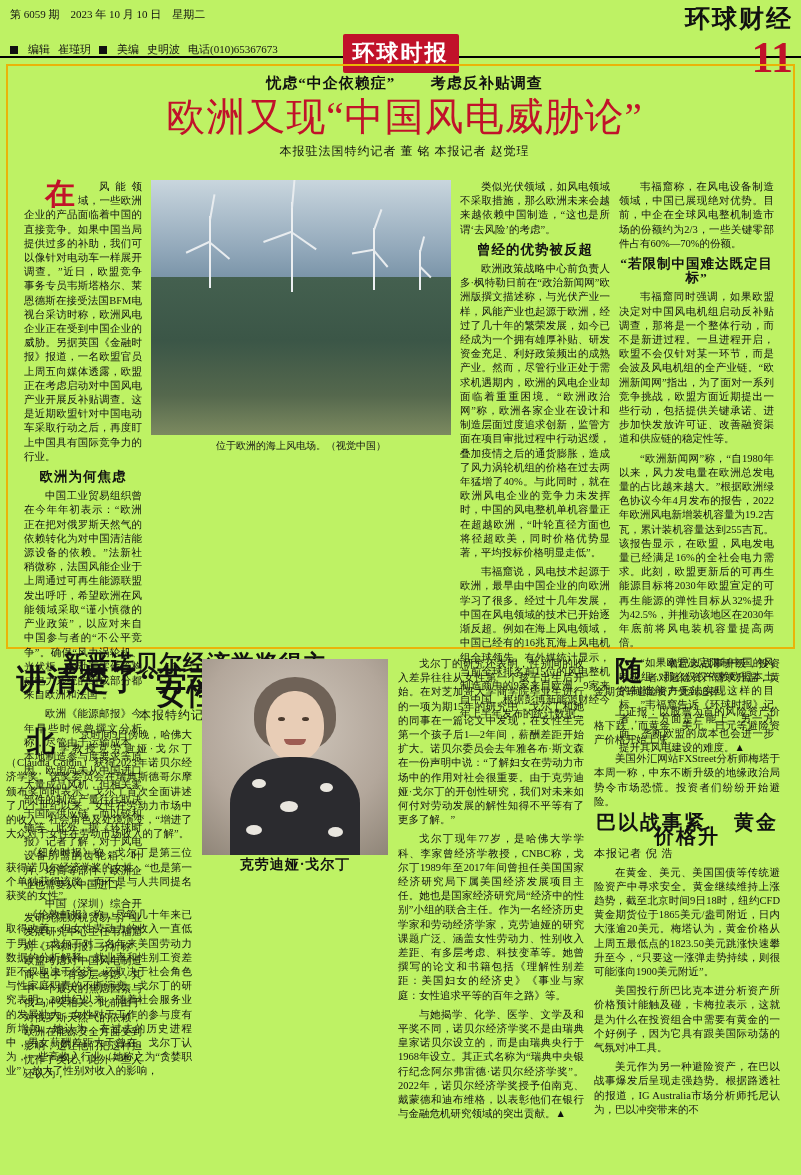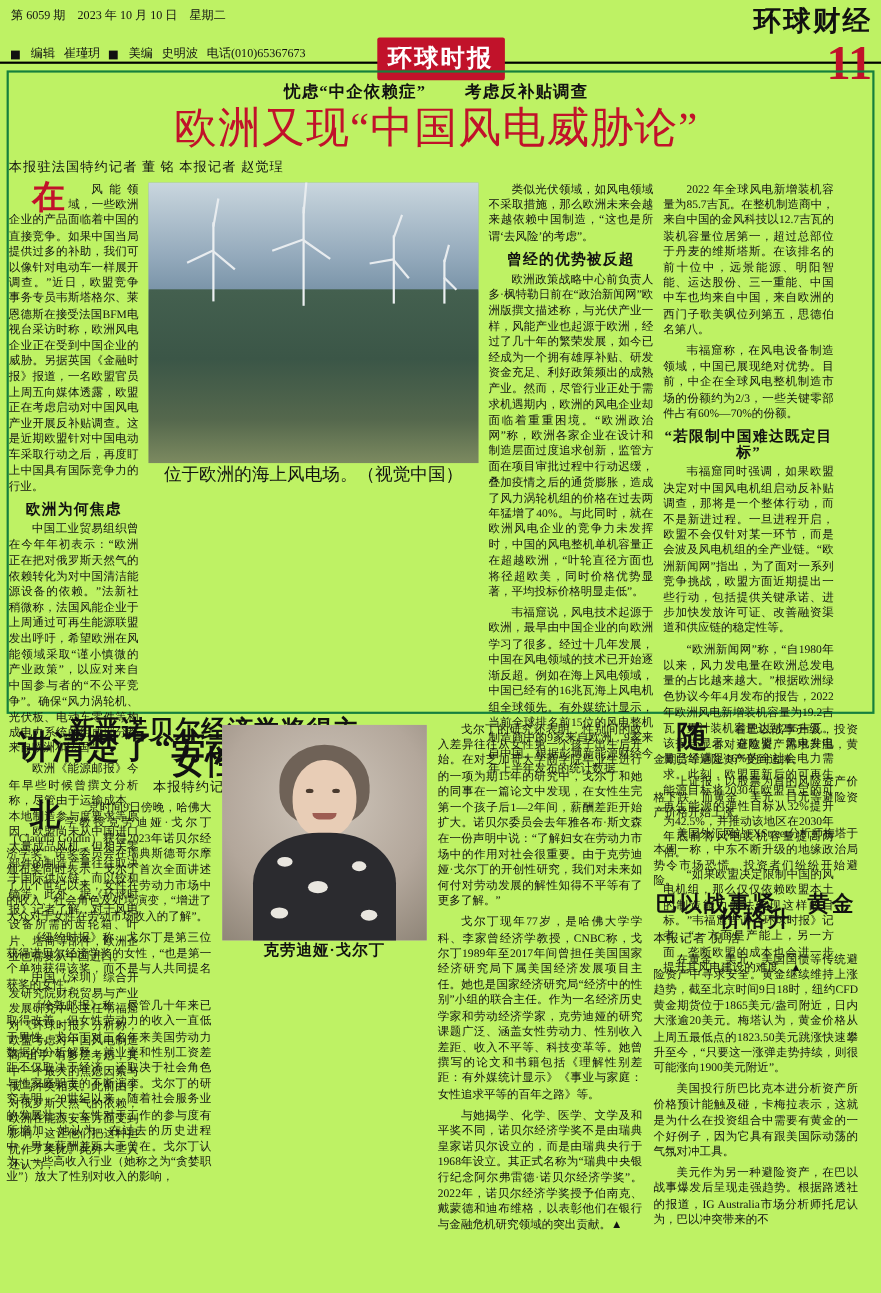--- a/index.html
+++ b/index.html
@@ -11,45 +11,45 @@
   .mh-left{position:absolute;left:10px;top:6px;font-size:11px;line-height:17px;}
   .mh-left .row2{display:flex;align-items:center;gap:8px;margin-top:18px;}
   .sq{display:inline-block;width:8px;height:8px;background:#111;margin-right:2px;vertical-align:middle;}
   .mh-logo{position:absolute;left:50%;top:2px;transform:translateX(-50%);text-align:left;margin-top:32px;}
   .logo-box{background:#c1122a;color:#fff;font-family:"Liberation Serif",serif;font-weight:bold;font-size:22px;letter-spacing:2px;padding:4px 10px 5px 10px;border-radius:2px;}
   .mh-right{position:absolute;right:8px;top:2px;display:flex;align-items:flex-end;gap:4px;flex-direction:column;}
   .mh-right .sec{font-size:25px;font-weight:bold;letter-spacing:2px;font-family:"Liberation Serif",serif;}
   .mh-right .pg{font-size:44px;font-weight:bold;color:#c1122a;line-height:38px;font-family:"Liberation Serif",serif;}
 
   
-  .top-block{position:relative;margin:6px 6px 0 6px;border:2px solid #15803d;padding:6px 8px 8px 0;box-sizing:border-box;height:585px;}
+  .top-block{position:relative;margin:6px 6px 0 6px;border:2px solid #eab308;padding:6px 8px 8px 16px;box-sizing:border-box;height:585px;}
   .kicker{text-align:center;font-size:15px;font-weight:bold;letter-spacing:1px;margin:2px 0 2px 0;}
   .kicker .gap{display:inline-block;width:26px;}
   .headline{text-align:center;color:#c1122a;font-size:39px;font-weight:normal;line-height:44px;letter-spacing:1px;margin:0 0 4px 0;font-family:"Liberation Serif",serif;}
-  .byline{font-size:12px;margin-bottom:6px;letter-spacing:1px;}
+  .byline{text-align:center;font-size:12px;margin-bottom:20px;letter-spacing:1px;}
 
   .cols{display:flex;gap:9px;}
   .col{font-size:10.5px;line-height:14.2px;text-align:justify;}
   .col p{margin:0 0 5px 0;text-indent:2em;}
   .col .sub{font-weight:bold;font-size:13.5px;text-align:center;text-indent:0;margin:6px 0 5px 0;letter-spacing:1px;}
   .leadcap{float:left;font-size:30px;line-height:26px;font-weight:bold;color:#c1122a;margin:1px 3px 0 0;font-family:"Liberation Serif",serif;}
 
   .c1{width:118px;}
   .c2{width:300px;}
   .c3{width:150px;}
   .c4{width:155px;}
 
   
   .photo-wrap{width:300px;margin:0 0 4px 0;}
   .photo{width:300px;height:255px;background:linear-gradient(180deg,#9fb4c4 0%,#7d98ad 38%,#5d7f71 39%,#49684f 62%,#6e7f5a 78%,#8d9a6a 100%);position:relative;overflow:hidden;}
   .photo .sky{position:absolute;left:0;top:0;width:100%;height:38%;background:linear-gradient(180deg,#c9d6de 0%,#93a9bb 70%,#7b95a9 100%);}
   .photo .sea{position:absolute;left:0;top:38%;width:100%;height:62%;background:linear-gradient(180deg,#44604f 0%,#3b5647 40%,#55684d 75%,#7c8a60 100%);}
   .turb{position:absolute;width:2px;background:#eceff1;}
   .blade{position:absolute;width:1.5px;height:26px;background:#e8ecef;transform-origin:bottom center;}
-  .caption{font-size:16px;text-align:center;margin:2px 0 6px 0;}
+  .caption{font-size:10px;text-align:center;margin:2px 0 6px 0;}
 
   
   .bottom{position:relative;margin:8px 6px 0 6px;}
   .b-head{text-align:center;}
   .b-line1{font-size:23px;font-weight:bold;letter-spacing:1px;}
   .b-line2{font-size:30px;font-weight:bold;letter-spacing:1px;margin-top:2px;}
   .b-byline{text-align:center;font-size:12px;margin:6px 0 6px 0;letter-spacing:1px;}
   .bcols{display:flex;gap:10px;margin-top:2px;}
   .bc1{width:186px;}
   .bc2{width:186px;}
@@ -148,21 +148,20 @@
       </div>
 
       <div class="col c3">
         <p>类似光伏领域，如风电领域不采取措施，那么欧洲未来会越来越依赖中国制造，“这也是所谓‘去风险’的考虑”。</p>
         <p class="sub">曾经的优势被反超</p>
         <p>欧洲政策战略中心前负责人多·枫特勒日前在“政治新闻网”欧洲版撰文描述称，与光伏产业一样，风能产业也起源于欧洲，经过了几十年的繁荣发展，如今已经成为一个拥有雄厚补贴、研发资金充足、利好政策频出的成熟产业。然而，尽管行业正处于需求机遇期内，欧洲的风电企业却面临着重重困境。“欧洲政治网”称，欧洲各家企业在设计和制造层面过度追求创新，监管方面在项目审批过程中行动迟缓，叠加疫情之后的通货膨胀，造成了风力涡轮机组的价格在过去两年猛增了40%。与此同时，就在欧洲风电企业的竞争力未发挥时，中国的风电整机单机容量正在超越欧洲，“叶轮直径方面也将径超欧美，同时价格优势显著，平均投标价格明显走低”。</p>
         <p>韦福窟说，风电技术起源于欧洲，最早由中国企业的向欧洲学习了很多。经过十几年发展，中国在风电领域的技术已开始逐渐反超。例如在海上风电领域，中国已经有的16兆瓦海上风电机组全球领先。有外媒统计显示，当前全球排名前15位的风电整机制造商中的9家来自欧洲，9家来自中国。根据彭博新能源财经今年上半年发布的统计数据，</p>
       </div>
 
       <div class="col c4">
-        <p>2022 年全球风电新增装机容量为85.7吉瓦。在整机制造商中，来自中国的金风科技以12.7吉瓦的装机容量位居第一，超过总部位于丹麦的维斯塔斯。在该排名的前十位中，远景能源、明阳智能、运达股份、三一重能、中国中车也均来自中国，来自欧洲的西门子歌美飒位列第五，思德伯名第八。</p>
         <p>韦福窟称，在风电设备制造领域，中国已展现绝对优势。目前，中企在全球风电整机制造市场的份额约为2/3，一些关键零部件占有60%—70%的份额。</p>
         <p class="sub">“若限制中国难达既定目标”</p>
         <p>韦福窟同时强调，如果欧盟决定对中国风电机组启动反补贴调查，那将是一个整体行动，而不是新进过程。一旦进程开启，欧盟不会仅针对某一环节，而是会波及风电机组的全产业链。“欧洲新闻网”指出，为了面对一系列竞争挑战，欧盟方面近期提出一些行动，包括提供关键承诺、进步加快发放许可证、改善融资渠道和供应链的稳定性等。</p>
         <p>“欧洲新闻网”称，“自1980年以来，风力发电量在欧洲总发电量的占比越来越大。”根据欧洲绿色协议今年4月发布的报告，2022年欧洲风电新增装机容量为19.2吉瓦，累计装机容量达到255吉瓦。该报告显示，在欧盟，风电发电量已经满足16%的全社会电力需求。此刻，欧盟更新后的可再生能源目标将2030年欧盟宣定的可再生能源的弹性目标从32%提升为42.5%，并推动该地区在2030年年底前将风电装机容量提高两倍。</p>
         <p>“如果欧盟决定限制中国的风电机组，那么仅仅依赖欧盟本土的制造能力无法实现这样的目标。”韦福窟告诉《环球时报》记者，“一方面是产能上，另一方面，垄断欧盟的成本也会进一步提升其风电建设的难度。▲</p>
       </div>
 
     </div>
   </div>
 
@@ -193,21 +192,21 @@
           <div class="p-dot" style="left:78px;top:142px;width:18px;height:11px;"></div>
           <div class="p-dot" style="left:118px;top:124px;width:13px;height:9px;"></div>
           <div class="p-dot" style="left:44px;top:166px;width:16px;height:10px;"></div>
           <div class="p-dot" style="left:126px;top:168px;width:15px;height:10px;"></div>
         </div>
         <div class="p-cap">克劳迪娅·戈尔丁</div>
       </div>
 
       <div class="col bc3">
         <p>戈尔丁的研究还表明，性别间的收入差异往往从女性第一个孩子出生后开始。在对芝加哥大学商学院毕业生进行的一项为期15年的研究中，戈尔丁和她的同事在一篇论文中发现，在女性生完第一个孩子后1—2年间，薪酬差距开始扩大。诺贝尔委员会去年雅各布·斯文森在一份声明中说：“了解妇女在劳动力市场中的作用对社会很重要。由于克劳迪娅·戈尔丁的开创性研究，我们对未来如何付对劳动发展的解性知得不平等有了更多了解。”</p>
-        <p>戈尔丁现年77岁，是哈佛大学学科、李家曾经济学教授，CNBC称，戈尔丁1989年至2017年间曾担任美国国家经济研究局下属美国经济发展项目主任。她也是国家经济研究局“经济中的性别”小组的联合主任。作为一名经济历史学家和劳动经济学家，克劳迪娅的研究课题广泛、涵盖女性劳动力、性别收入差距、收入不平等、科技变革等。她曾撰写的论文和书籍包括《理解性别差距：有外媒统计显示》《事业与家庭：女性追求平等的百年之路》等。</p>
+        <p>戈尔丁现年77岁，是哈佛大学学科、李家曾经济学教授，CNBC称，戈尔丁1989年至2017年间曾担任美国国家经济研究局下属美国经济发展项目主任。她也是国家经济研究局“经济中的性别”小组的联合主任。作为一名经济历史学家和劳动经济学家，克劳迪娅的研究课题广泛、涵盖女性劳动力、性别收入差距、有多层考虑、科技变革等。她曾撰写的论文和书籍包括《理解性别差距：美国妇女的经济史》《事业与家庭：女性追求平等的百年之路》等。</p>
         <p>与她揭学、化学、医学、文学及和平奖不同，诺贝尔经济学奖不是由瑞典皇家诺贝尔设立的，而是由瑞典央行于1968年设立。其正式名称为“瑞典中央银行纪念阿尔弗雷德·诺贝尔经济学奖”。2022年，诺贝尔经济学奖授予伯南克、戴蒙德和迪布维格，以表彰他们在银行与金融危机研究领域的突出贡献。▲</p>
       </div>
 
       <div class="col bc4">
         <p><span class="bigcap">随</span><span>着巴以战事升级，投资者对避险资产需求升温，黄金期货等避险资产受到追捧。</span></p>
         <p>上证报：以股票为首的风险资产价格下跌，而黄金、美元、日元等避险资产价格开始上涨。</p>
         <p>美国外汇网站FXStreet分析师梅塔于本周一称，中东不断升级的地缘政治局势令市场恐慌。投资者们纷纷开始避险。</p>
         <div class="subhead-red">
           <span>巴以战事紧</span>
           &nbsp;&nbsp;

